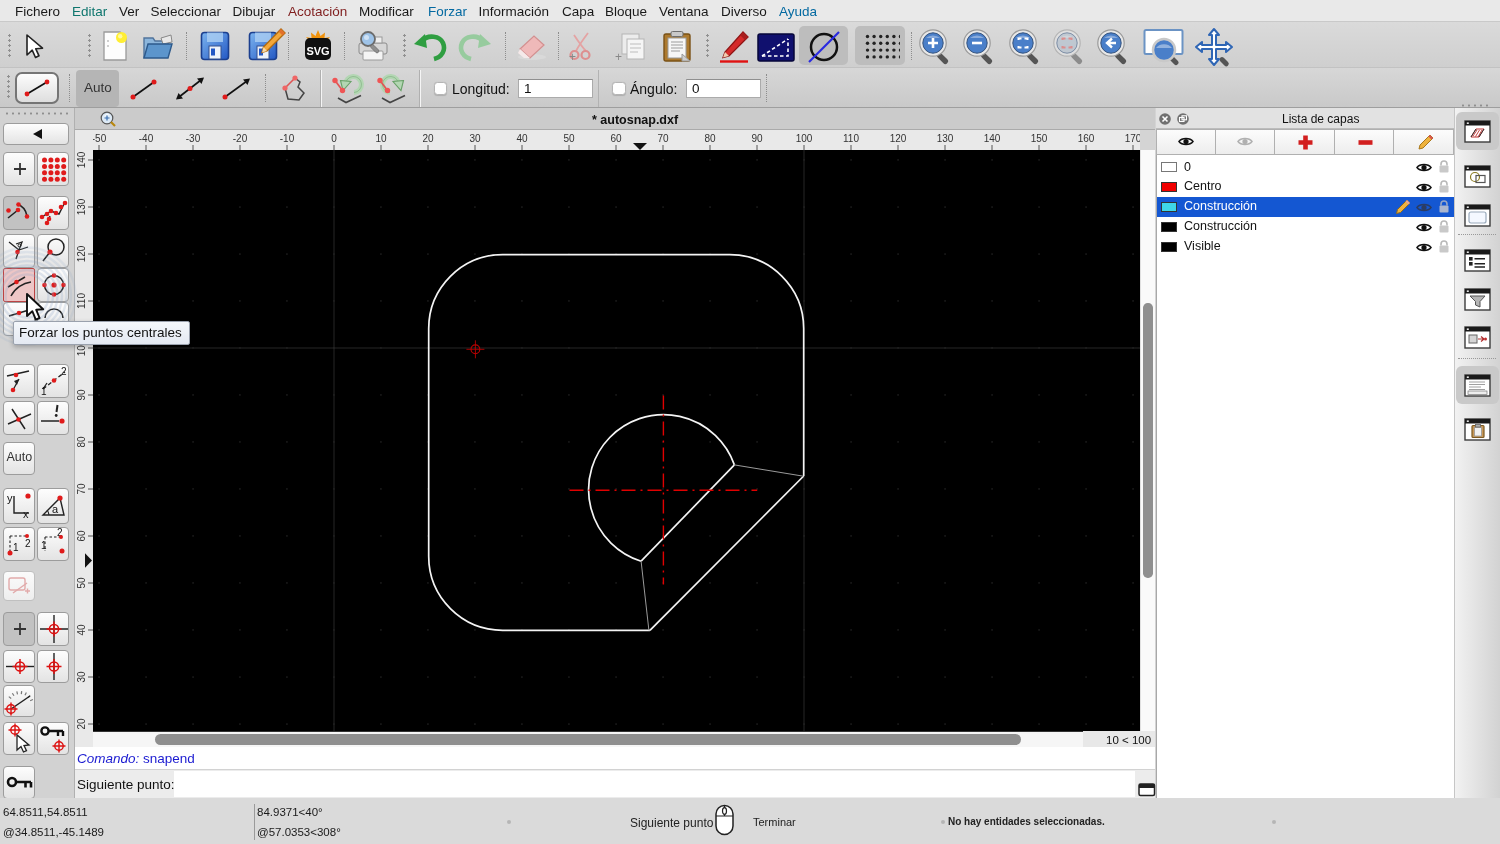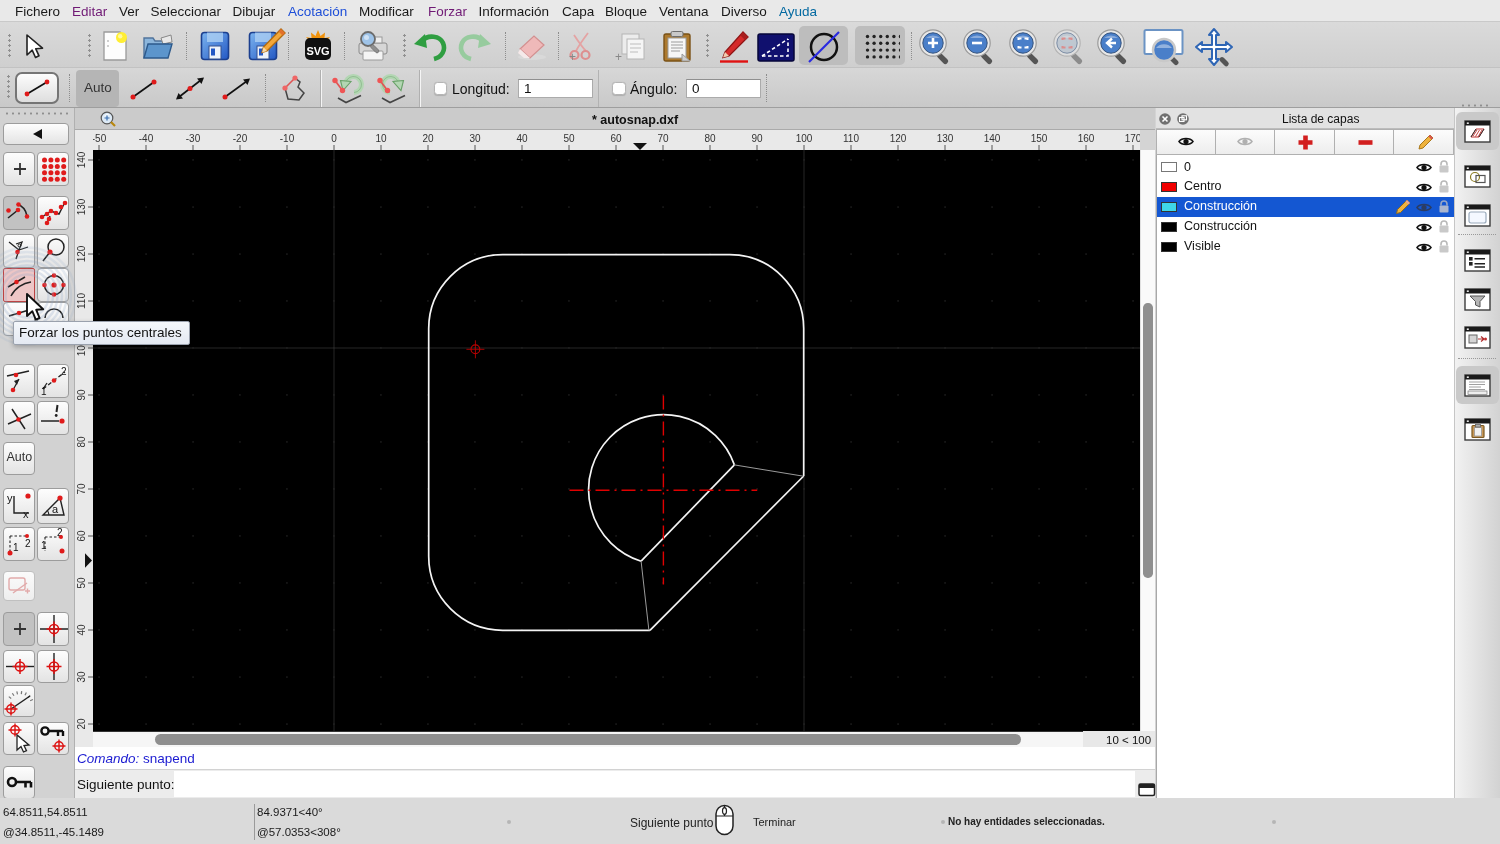--- a/index.html
+++ b/index.html
@@ -2,27 +2,27 @@
 <html><head><meta charset="utf-8">
 <style>
 html,body{margin:0;padding:0;}
 body{width:1500px;height:844px;position:relative;overflow:hidden;
  font-family:"Liberation Sans",sans-serif;background:#d4d4d4;}
 *{box-sizing:border-box;}
 </style></head><body>
 
 <div style="position:absolute;left:0px;top:0px;width:1500px;height:22px;background:#e9e9e9;border-bottom:1px solid #c9c9c9;"></div>
 <div style="position:absolute;left:15px;top:4px;font-size:13.5px;color:#1a1a1a;font-weight:normal;white-space:nowrap;">Fichero</div>
-<div style="position:absolute;left:72px;top:4px;font-size:13.5px;color:#701a75;font-weight:normal;white-space:nowrap;">Editar</div>
+<div style="position:absolute;left:72px;top:4px;font-size:13.5px;color:#0f766e;font-weight:normal;white-space:nowrap;">Editar</div>
 <div style="position:absolute;left:119px;top:4px;font-size:13.5px;color:#1a1a1a;font-weight:normal;white-space:nowrap;">Ver</div>
 <div style="position:absolute;left:150.5px;top:4px;font-size:13.5px;color:#1a1a1a;font-weight:normal;white-space:nowrap;">Seleccionar</div>
 <div style="position:absolute;left:232.5px;top:4px;font-size:13.5px;color:#1a1a1a;font-weight:normal;white-space:nowrap;">Dibujar</div>
-<div style="position:absolute;left:288px;top:4px;font-size:13.5px;color:#1d4ed8;font-weight:normal;white-space:nowrap;">Acotación</div>
+<div style="position:absolute;left:288px;top:4px;font-size:13.5px;color:#7f1d1d;font-weight:normal;white-space:nowrap;">Acotación</div>
 <div style="position:absolute;left:359px;top:4px;font-size:13.5px;color:#1a1a1a;font-weight:normal;white-space:nowrap;">Modificar</div>
-<div style="position:absolute;left:428px;top:4px;font-size:13.5px;color:#701a75;font-weight:normal;white-space:nowrap;">Forzar</div>
+<div style="position:absolute;left:428px;top:4px;font-size:13.5px;color:#0369a1;font-weight:normal;white-space:nowrap;">Forzar</div>
 <div style="position:absolute;left:478.5px;top:4px;font-size:13.5px;color:#1a1a1a;font-weight:normal;white-space:nowrap;">Información</div>
 <div style="position:absolute;left:562px;top:4px;font-size:13.5px;color:#1a1a1a;font-weight:normal;white-space:nowrap;">Capa</div>
 <div style="position:absolute;left:605px;top:4px;font-size:13.5px;color:#1a1a1a;font-weight:normal;white-space:nowrap;">Bloque</div>
 <div style="position:absolute;left:659px;top:4px;font-size:13.5px;color:#1a1a1a;font-weight:normal;white-space:nowrap;">Ventana</div>
 <div style="position:absolute;left:721px;top:4px;font-size:13.5px;color:#1a1a1a;font-weight:normal;white-space:nowrap;">Diverso</div>
 <div style="position:absolute;left:779px;top:4px;font-size:13.5px;color:#0369a1;font-weight:normal;white-space:nowrap;">Ayuda</div>
 <div style="position:absolute;left:0px;top:22px;width:1500px;height:46px;background:linear-gradient(#dadada,#cfcfcf);border-bottom:1px solid #c2c2c2;"></div>
 <div style="position:absolute;left:0px;top:68px;width:1500px;height:40px;background:linear-gradient(#d7d7d7,#c9c9c9);border-bottom:1px solid #9e9e9e;"></div>
 <div style="position:absolute;left:8px;top:33px;width:3px;height:26px;background-image:radial-gradient(circle,#909090 1px,transparent 1.2px);background-size:3px 5px;"></div>
 <div style="position:absolute;left:88px;top:33px;width:3px;height:26px;background-image:radial-gradient(circle,#909090 1px,transparent 1.2px);background-size:3px 5px;"></div>

